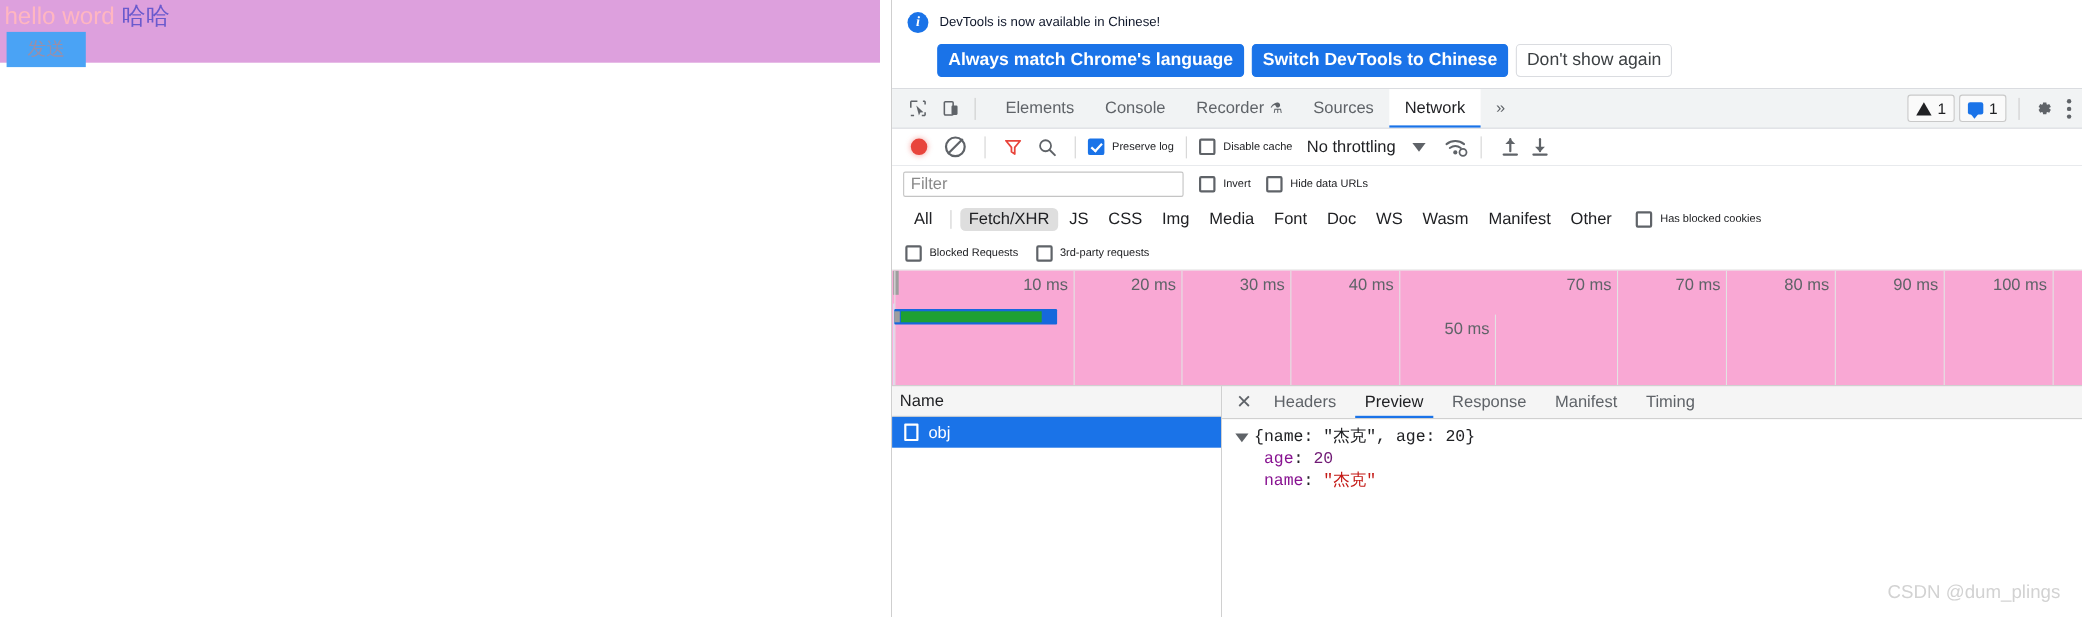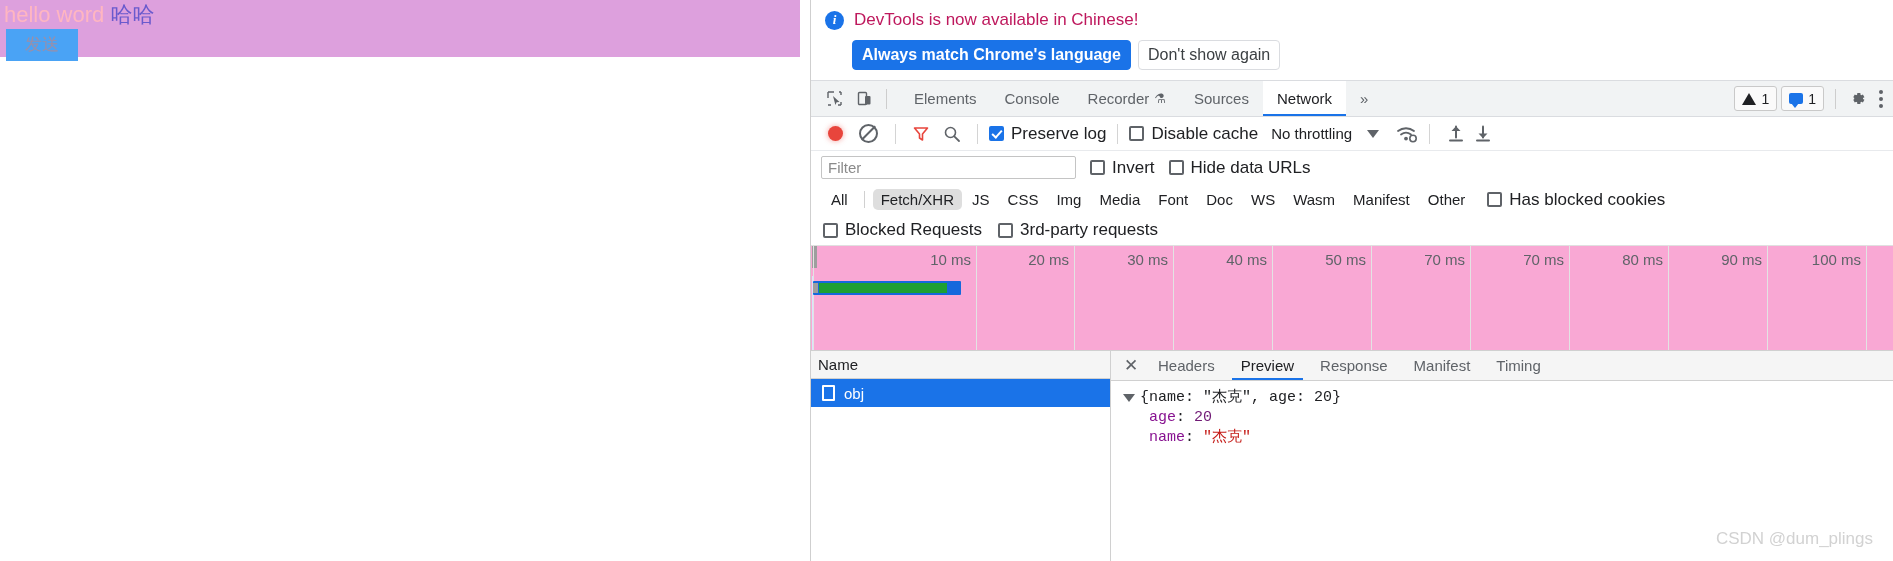--- a/index.html
+++ b/index.html
@@ -74,21 +74,21 @@
   #infobar-row1 { display: flex; align-items: center; height: 28px; }
   .info-icon {
     width: 19px; height: 19px; border-radius: 50%;
     background: #1a73e8; color: #fff;
     font-size: 13px; font-weight: bold; font-style: italic;
     display: inline-flex; align-items: center; justify-content: center;
     margin-right: 10px;
     font-family: "Liberation Serif", serif;
     flex: 0 0 auto;
   }
-  #infobar-text { font-size: 17px; color: #be185d; }
+  #infobar-text { font-size: 12px; color: #0f172a; }
   #infobar-row2 { display: flex; align-items: center; gap: 7px; margin-top: 6px; padding-left: 27px; }
   .btn-primary {
     background: #1a73e8; color: #ffffff;
     border: 1px solid #1a73e8; border-radius: 4px;
     font-size: 16px; font-weight: bold;
     padding: 5px 9px; height: 30px;
     cursor: pointer; white-space: nowrap;
     font-family: "Liberation Sans", sans-serif;
     line-height: 18px;
   }
@@ -200,21 +200,21 @@
   .cbox.checked {
     background: #1a73e8; border-color: #1a73e8;
     position: relative;
   }
   .cbox.checked::after {
     content: ""; position: absolute; left: 3px; top: 0px;
     width: 4px; height: 8px;
     border: solid #ffffff; border-width: 0 2px 2px 0;
     transform: rotate(42deg);
   }
-  .cb-group { display: inline-flex; align-items: center; gap: 7px; cursor: pointer; white-space: nowrap; font-size: 17px; }
+  .cb-group { display: inline-flex; align-items: center; gap: 7px; cursor: pointer; white-space: nowrap; font-size: 10px; }
   .throttle-label { font-size: 15px; color: #202124; margin-left: 10px; white-space: nowrap; cursor: pointer; }
   .caret-down {
     width: 0; height: 0; margin-left: 12px;
     border-left: 6px solid transparent; border-right: 6px solid transparent;
     border-top: 8px solid #5f6368; cursor: pointer;
   }
   .wifi { margin-left: 14px; cursor: pointer; display: inline-flex; }
   .arrow-btn { margin-left: 6px; cursor: pointer; display: inline-flex; }
 
   
@@ -375,20 +375,21 @@
 
   <div id="devtools">
 
     <div id="infobar">
       <div id="infobar-row1">
         <span class="info-icon">i</span>
         <span id="infobar-text">DevTools is now available in Chinese!</span>
       </div>
       <div id="infobar-row2">
         <button class="btn-primary">Always match Chrome's language</button>
+        <button class="btn-primary">Switch DevTools to Chinese</button>
         <button class="btn-secondary">Don't show again</button>
       </div>
     </div>
 
     <div id="tabbar">
       <div id="tabbar-left">
         <span class="tb-icon-btn">
           <svg width="17" height="17" viewBox="0 0 17 17">
             <path d="M2 2 h6 M2 2 v6 M15 2 h-2 M15 2 v3 M2 15 h3 M15 15 h-3 M15 15 v-3" stroke="#5f6368" stroke-width="1.4" fill="none"></path>
             <path d="M7 6 L13.5 12 L10.6 12.2 L9.4 15 Z" fill="#5f6368"></path>
@@ -541,21 +542,21 @@
         </div>
       <div class="tick" style="left:263px;">
           <span>20 ms</span>
         </div>
       <div class="tick" style="left:362px;">
           <span>30 ms</span>
         </div>
       <div class="tick" style="left:461px;">
           <span>40 ms</span>
         </div>
-      <div class="tick" style="left:560px;">
+      <div class="tick" style="left:548px;margin-top:40px;">
           <span>50 ms</span>
         </div>
       <div class="tick" style="left:659px;">
           <span>70 ms</span>
         </div>
       <div class="tick" style="left:758px;">
           <span>70 ms</span>
         </div>
       <div class="tick" style="left:857px;">
           <span>80 ms</span>

